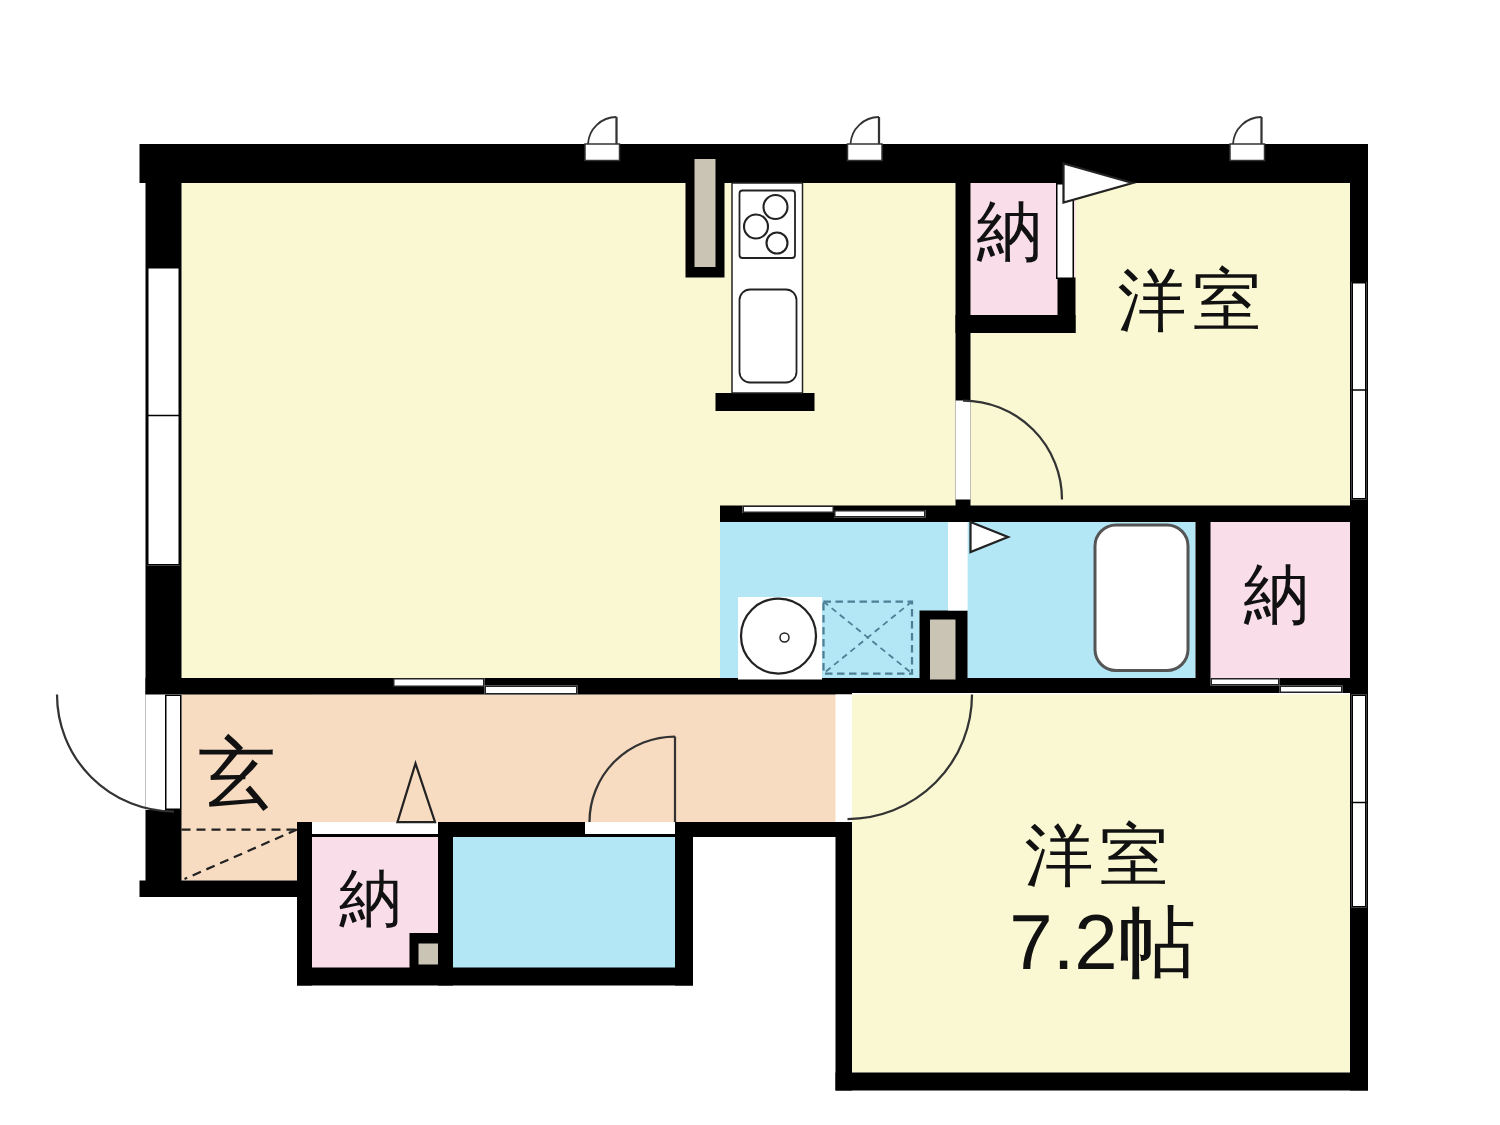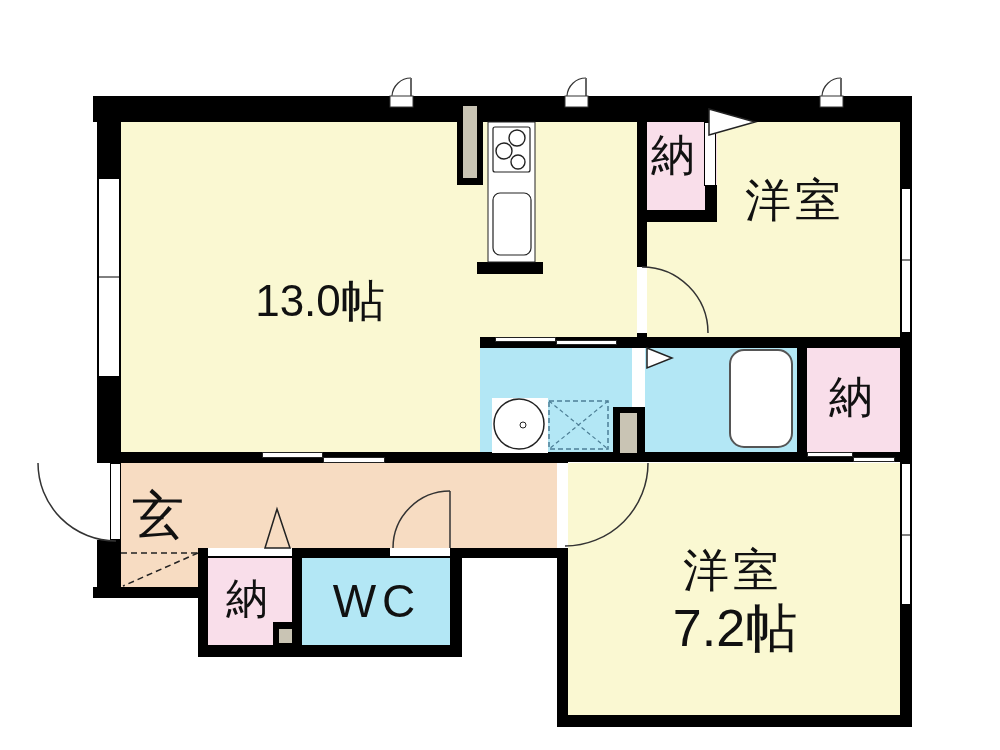--- a/index.html
+++ b/index.html
@@ -135,23 +135,21 @@
       <line x1="198" y1="553" x2="123" y2="586"></line>
     </g>
 
     <g stroke="#000" stroke-width="1">
       <line x1="98" y1="277" x2="120" y2="277"></line>
       <line x1="901" y1="260" x2="911" y2="260"></line>
       <line x1="901" y1="535" x2="911" y2="535"></line>
     </g>
   </svg>
 
-  <div class="lbl" style="left:320px;top:301px;font-size:44px">13.0帖</div>
   <div class="lbl" style="left:795px;top:201px;font-size:46px;letter-spacing:4px">洋室</div>
   <div class="lbl" style="left:733px;top:571px;font-size:46px;letter-spacing:4px">洋室</div>
   <div class="lbl" style="left:735px;top:629px;font-size:52px">7.2帖</div>
   <div class="lbl" style="left:673px;top:155px;font-size:44px">納</div>
   <div class="lbl" style="left:851px;top:397px;font-size:44px">納</div>
   <div class="lbl" style="left:247px;top:599px;font-size:42px">納</div>
   <div class="lbl" style="left:158px;top:516px;font-size:52px">玄</div>
-  <div class="lbl" style="left:377px;top:601px;font-size:46px;letter-spacing:6px">WC</div>
 
 </div>
 
 </body></html>

